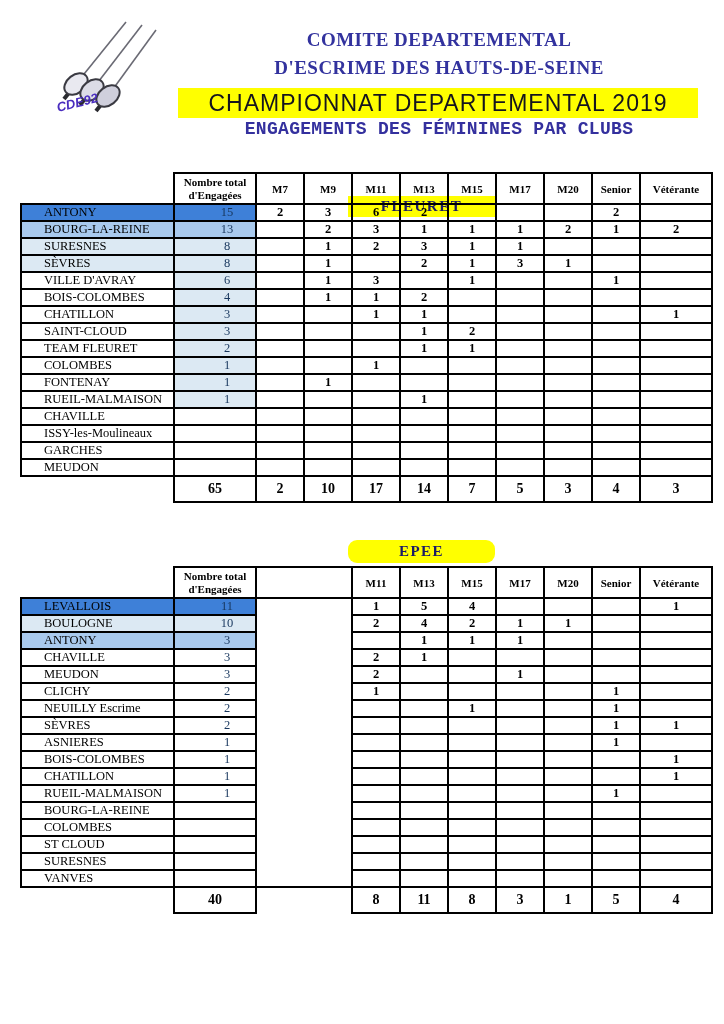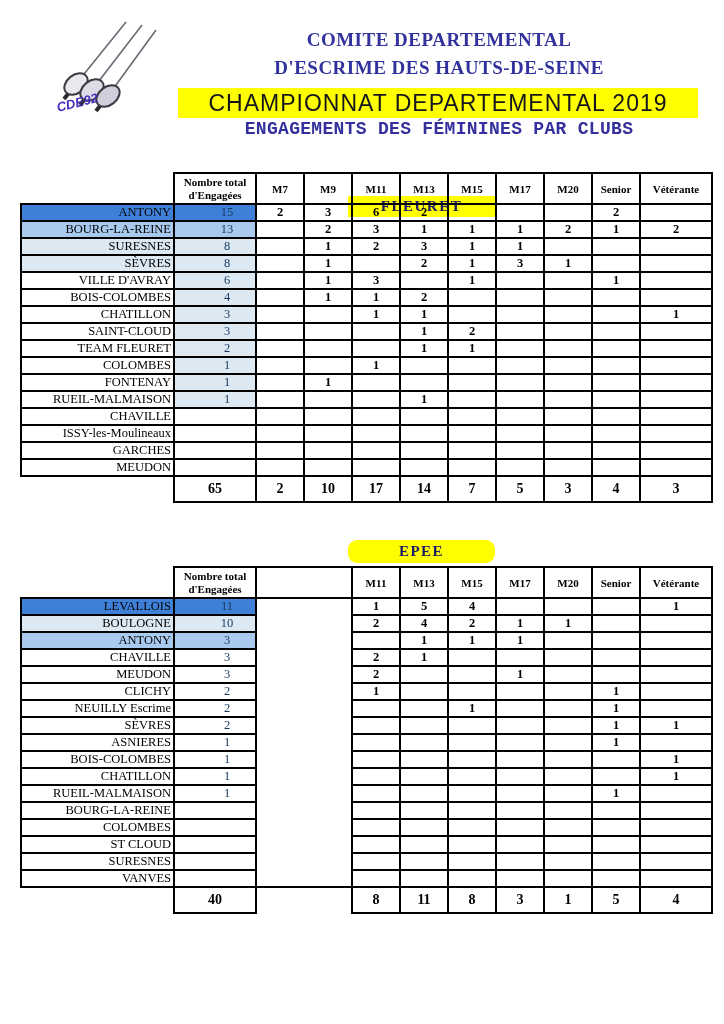--- a/index.html
+++ b/index.html
@@ -25,21 +25,21 @@
 
   
   table{position:absolute;border-collapse:collapse;table-layout:fixed;width:691px;
         font-family:"Liberation Serif",serif;}
   #table-fleuret{left:20px;top:172px;}
   #table-epee{left:20px;top:566px;}
   td{border:2px solid #000;font-size:12.5px;height:15px;padding:0 2px;text-align:center;
      overflow:hidden;white-space:nowrap;color:#000;}
   .head-row td{height:29px;font-weight:bold;font-size:11px;}
   .tot-head{white-space:pre-line;font-size:12px;line-height:1.15;}
-  .club{text-align:right;padding-left:4px;font-family:Liberation Serif, serif;}
+  .club{text-align:left;padding-left:22px;font-family:Liberation Serif, serif;}
   .nob{border:none;}
   .gap{border:none;}
   .gap-top{border:none;border-top:2px solid #000;}
   .val{font-weight:bold;}
   .nb{color:#17365D;padding-left:26px;}
   .bg-strong{background:#3E80D8;}
   .bg-medium{background:#A9CAEE;}
   .bg-light{background:#DCE9F3;}
   .total-row td{height:24px;font-size:14px;}
 </style>

